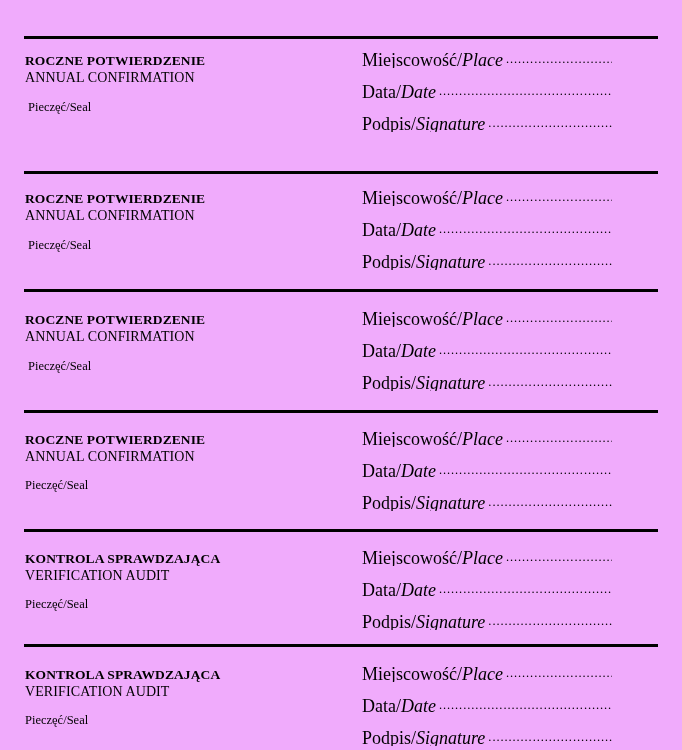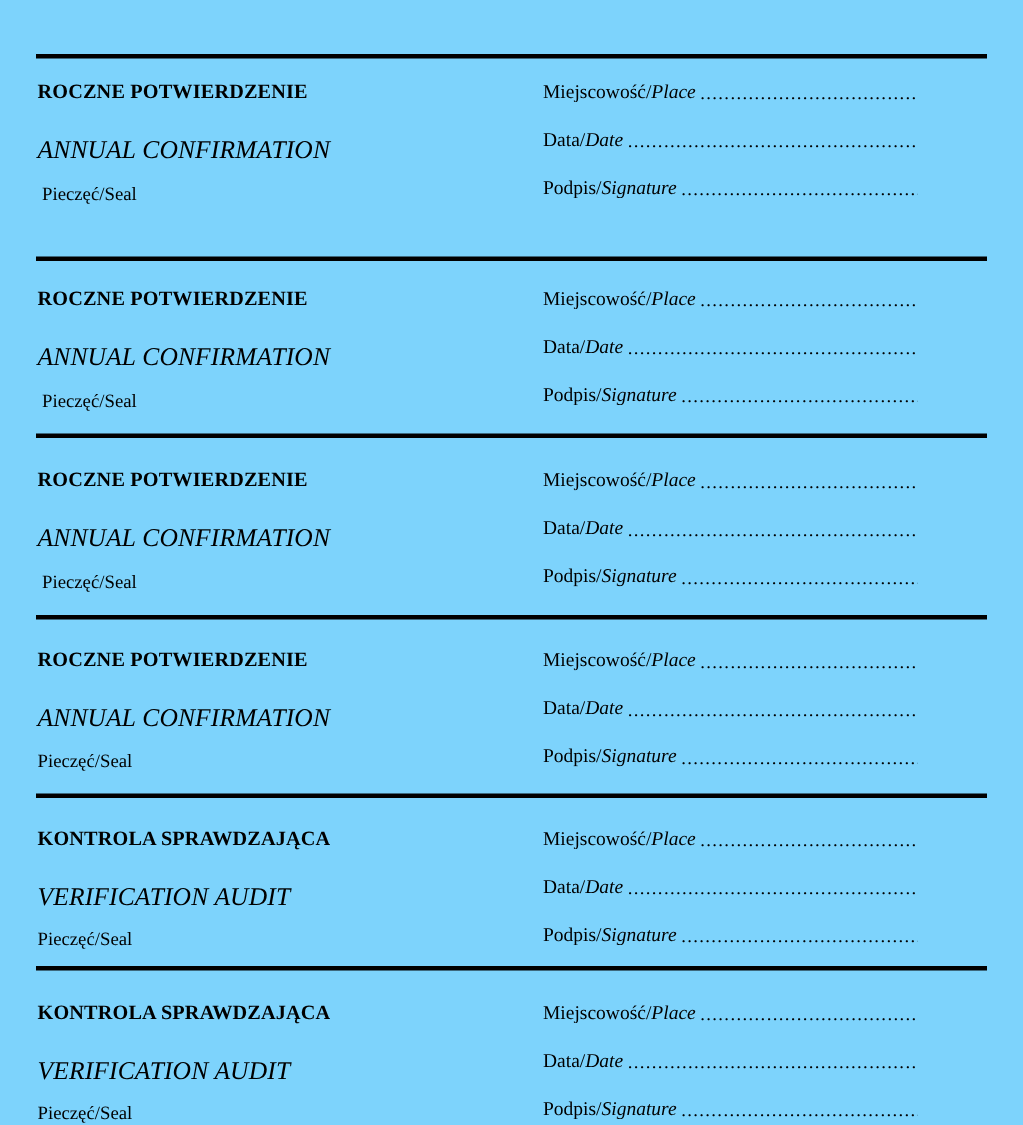--- a/index.html
+++ b/index.html
@@ -13,21 +13,21 @@
     overflow: hidden;
     font-family: "Liberation Serif", "DejaVu Serif", serif;
     color: #000000;
     -webkit-font-smoothing: antialiased;
   }
 
   .page {
     position: relative;
     width: 682px;
     height: 750px;
-    background: #7dd3fc;
+    background: #f0abfc;
   }
 
   
   .rule {
     position: absolute;
     left: 24px;
     width: 634px;
     height: 3px;
     background: #000000;
   }
@@ -48,26 +48,24 @@
 
   .title-pl {
     font-weight: bold;
     font-size: 13.5px;
     letter-spacing: 0.1px;
     line-height: 17px;
     white-space: nowrap;
   }
 
   .title-en {
-    font-style: italic;
-    font-size: 17px;
+    font-size: 14px;
     letter-spacing: 0.1px;
     line-height: 17px;
     white-space: nowrap;
-    margin-top: 22px;
   }
 
   .seal {
     font-size: 12.5px;
     line-height: 15px;
     white-space: nowrap;
   }
   .seal .en {
   }
   .seal.indented {
@@ -78,22 +76,22 @@
   .right-col {
     position: absolute;
     left: 362px;
     top: 0;
     width: 250px;
   }
 
   .field-row {
     position: relative;
     display: flex;
-    align-items: flex-end;
-    font-size: 13px;
+    align-items: flex-start;
+    font-size: 18px;
     line-height: 15px;
     white-space: nowrap;
     overflow: hidden;
   }
 
   .field-label {
     flex: 0 0 auto;
   }
   .field-label .en {
     font-style: italic;

